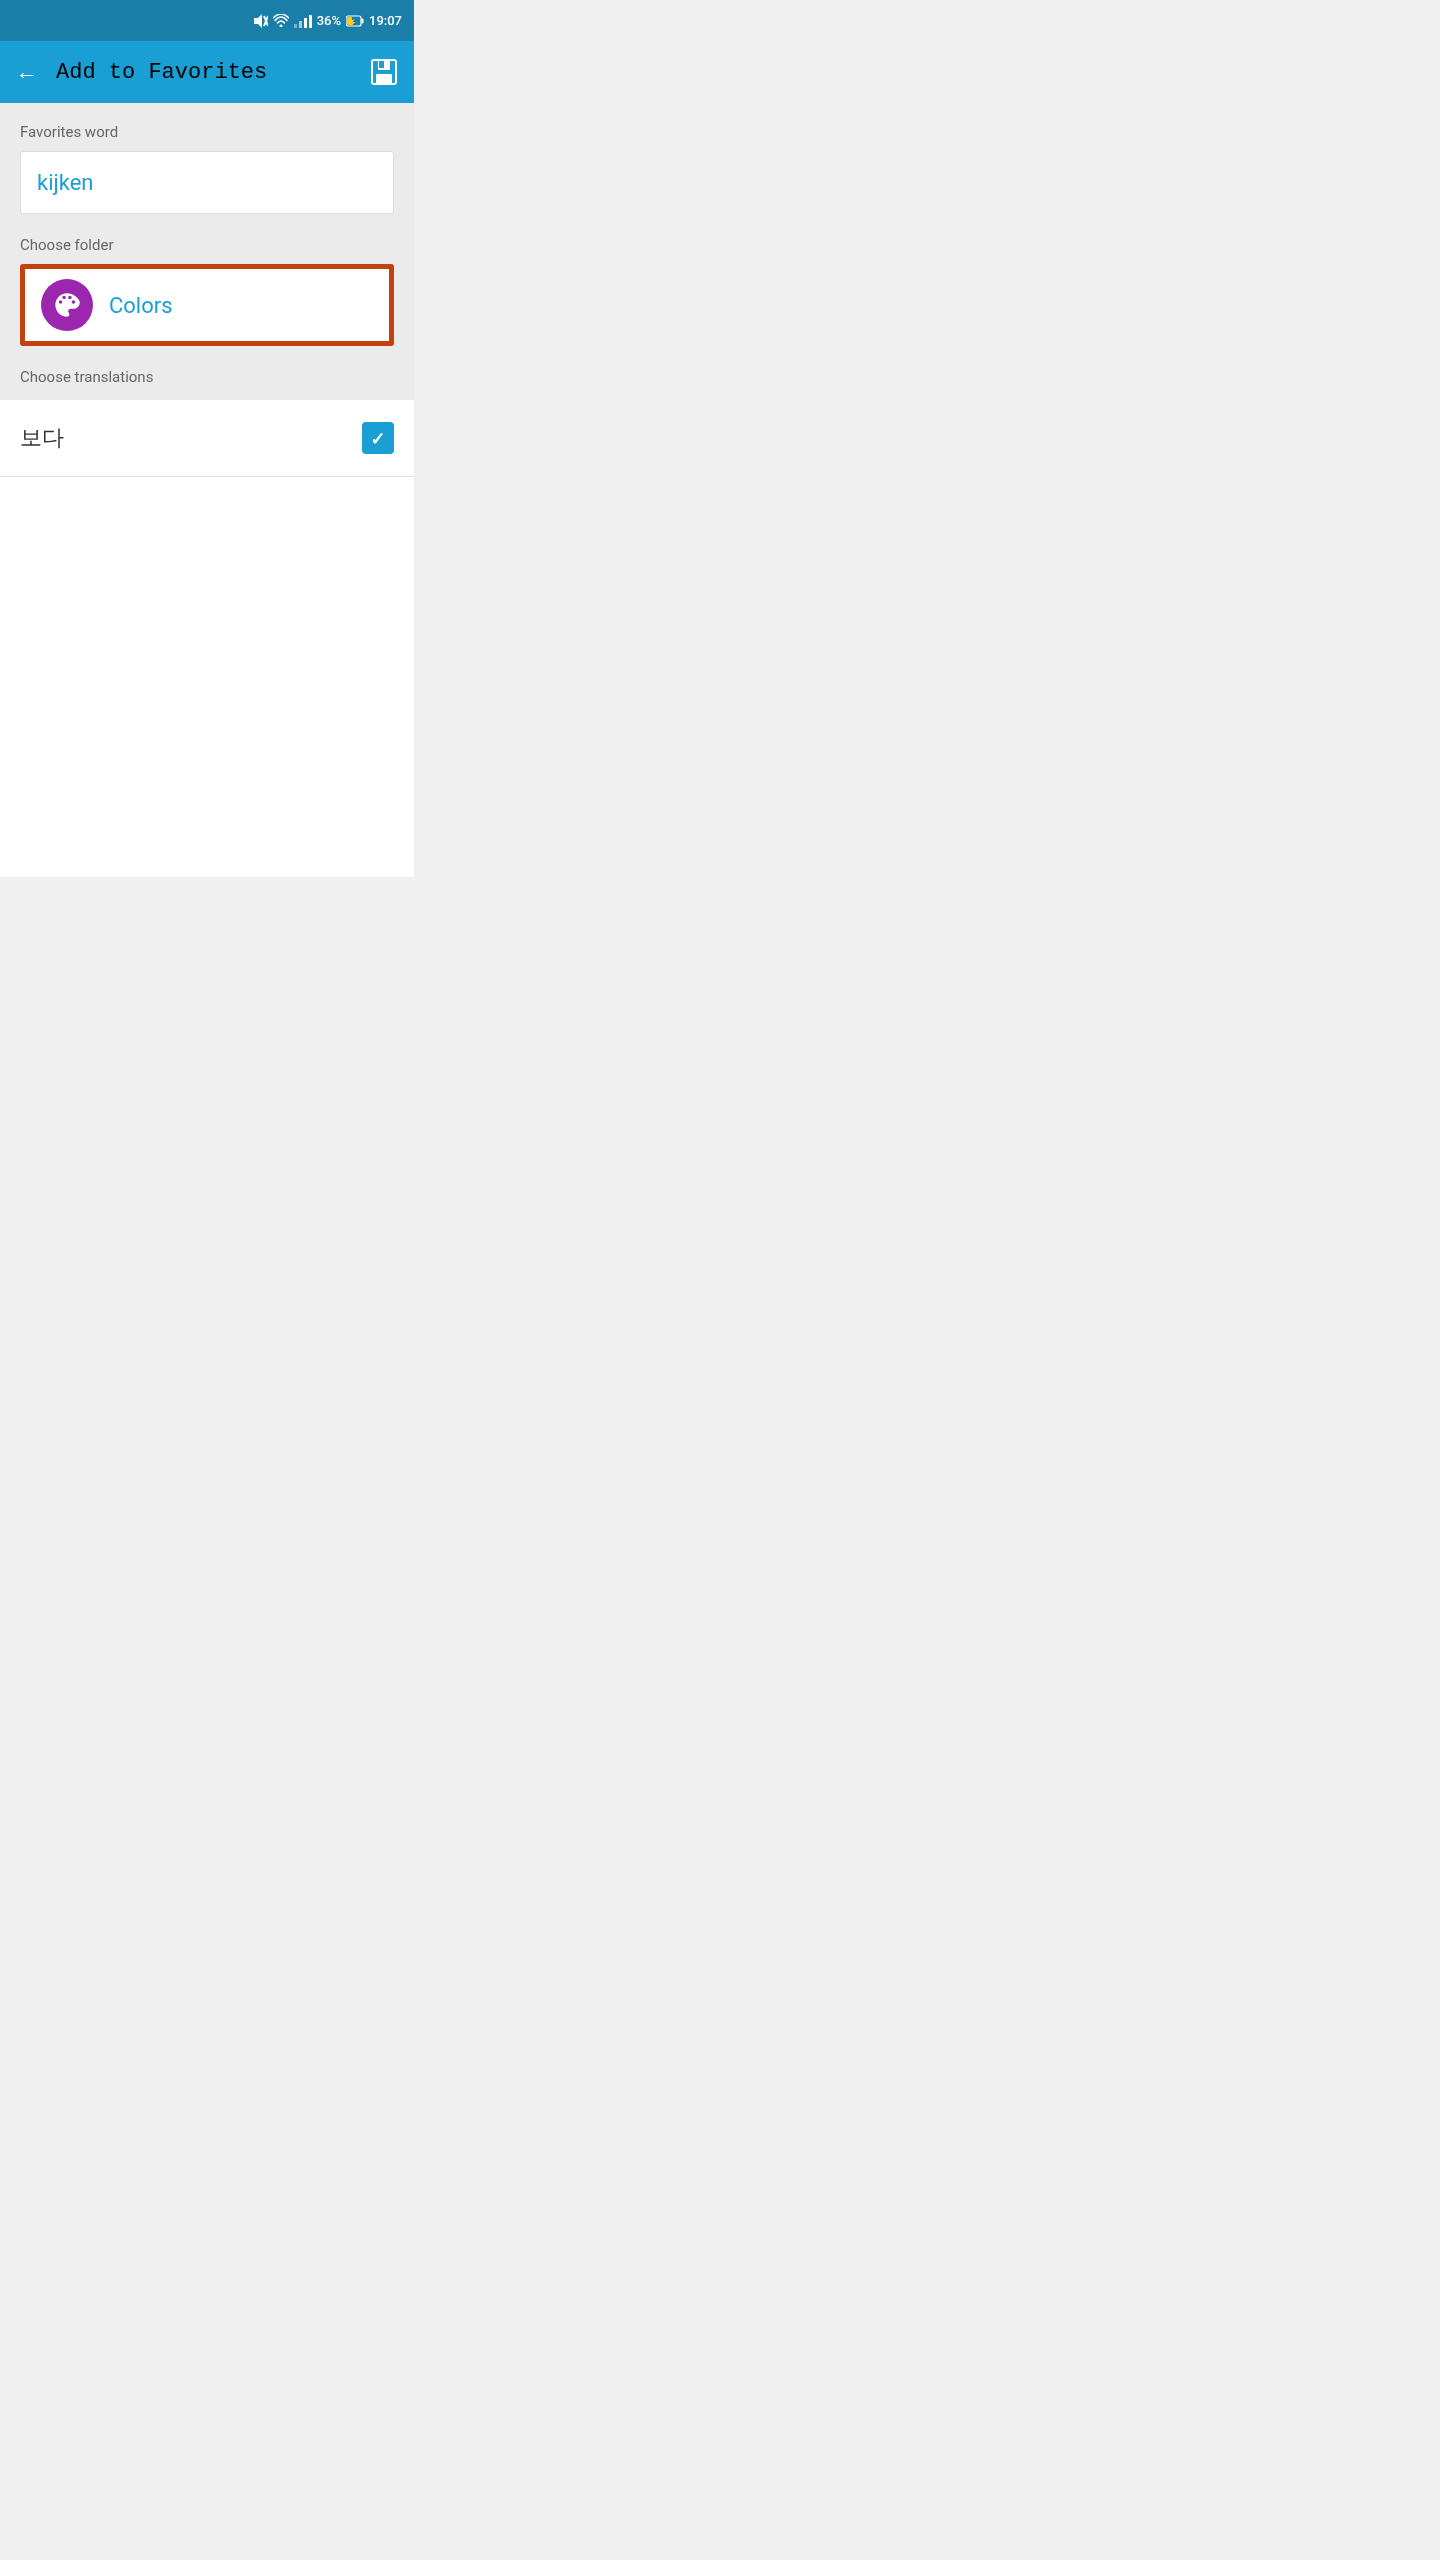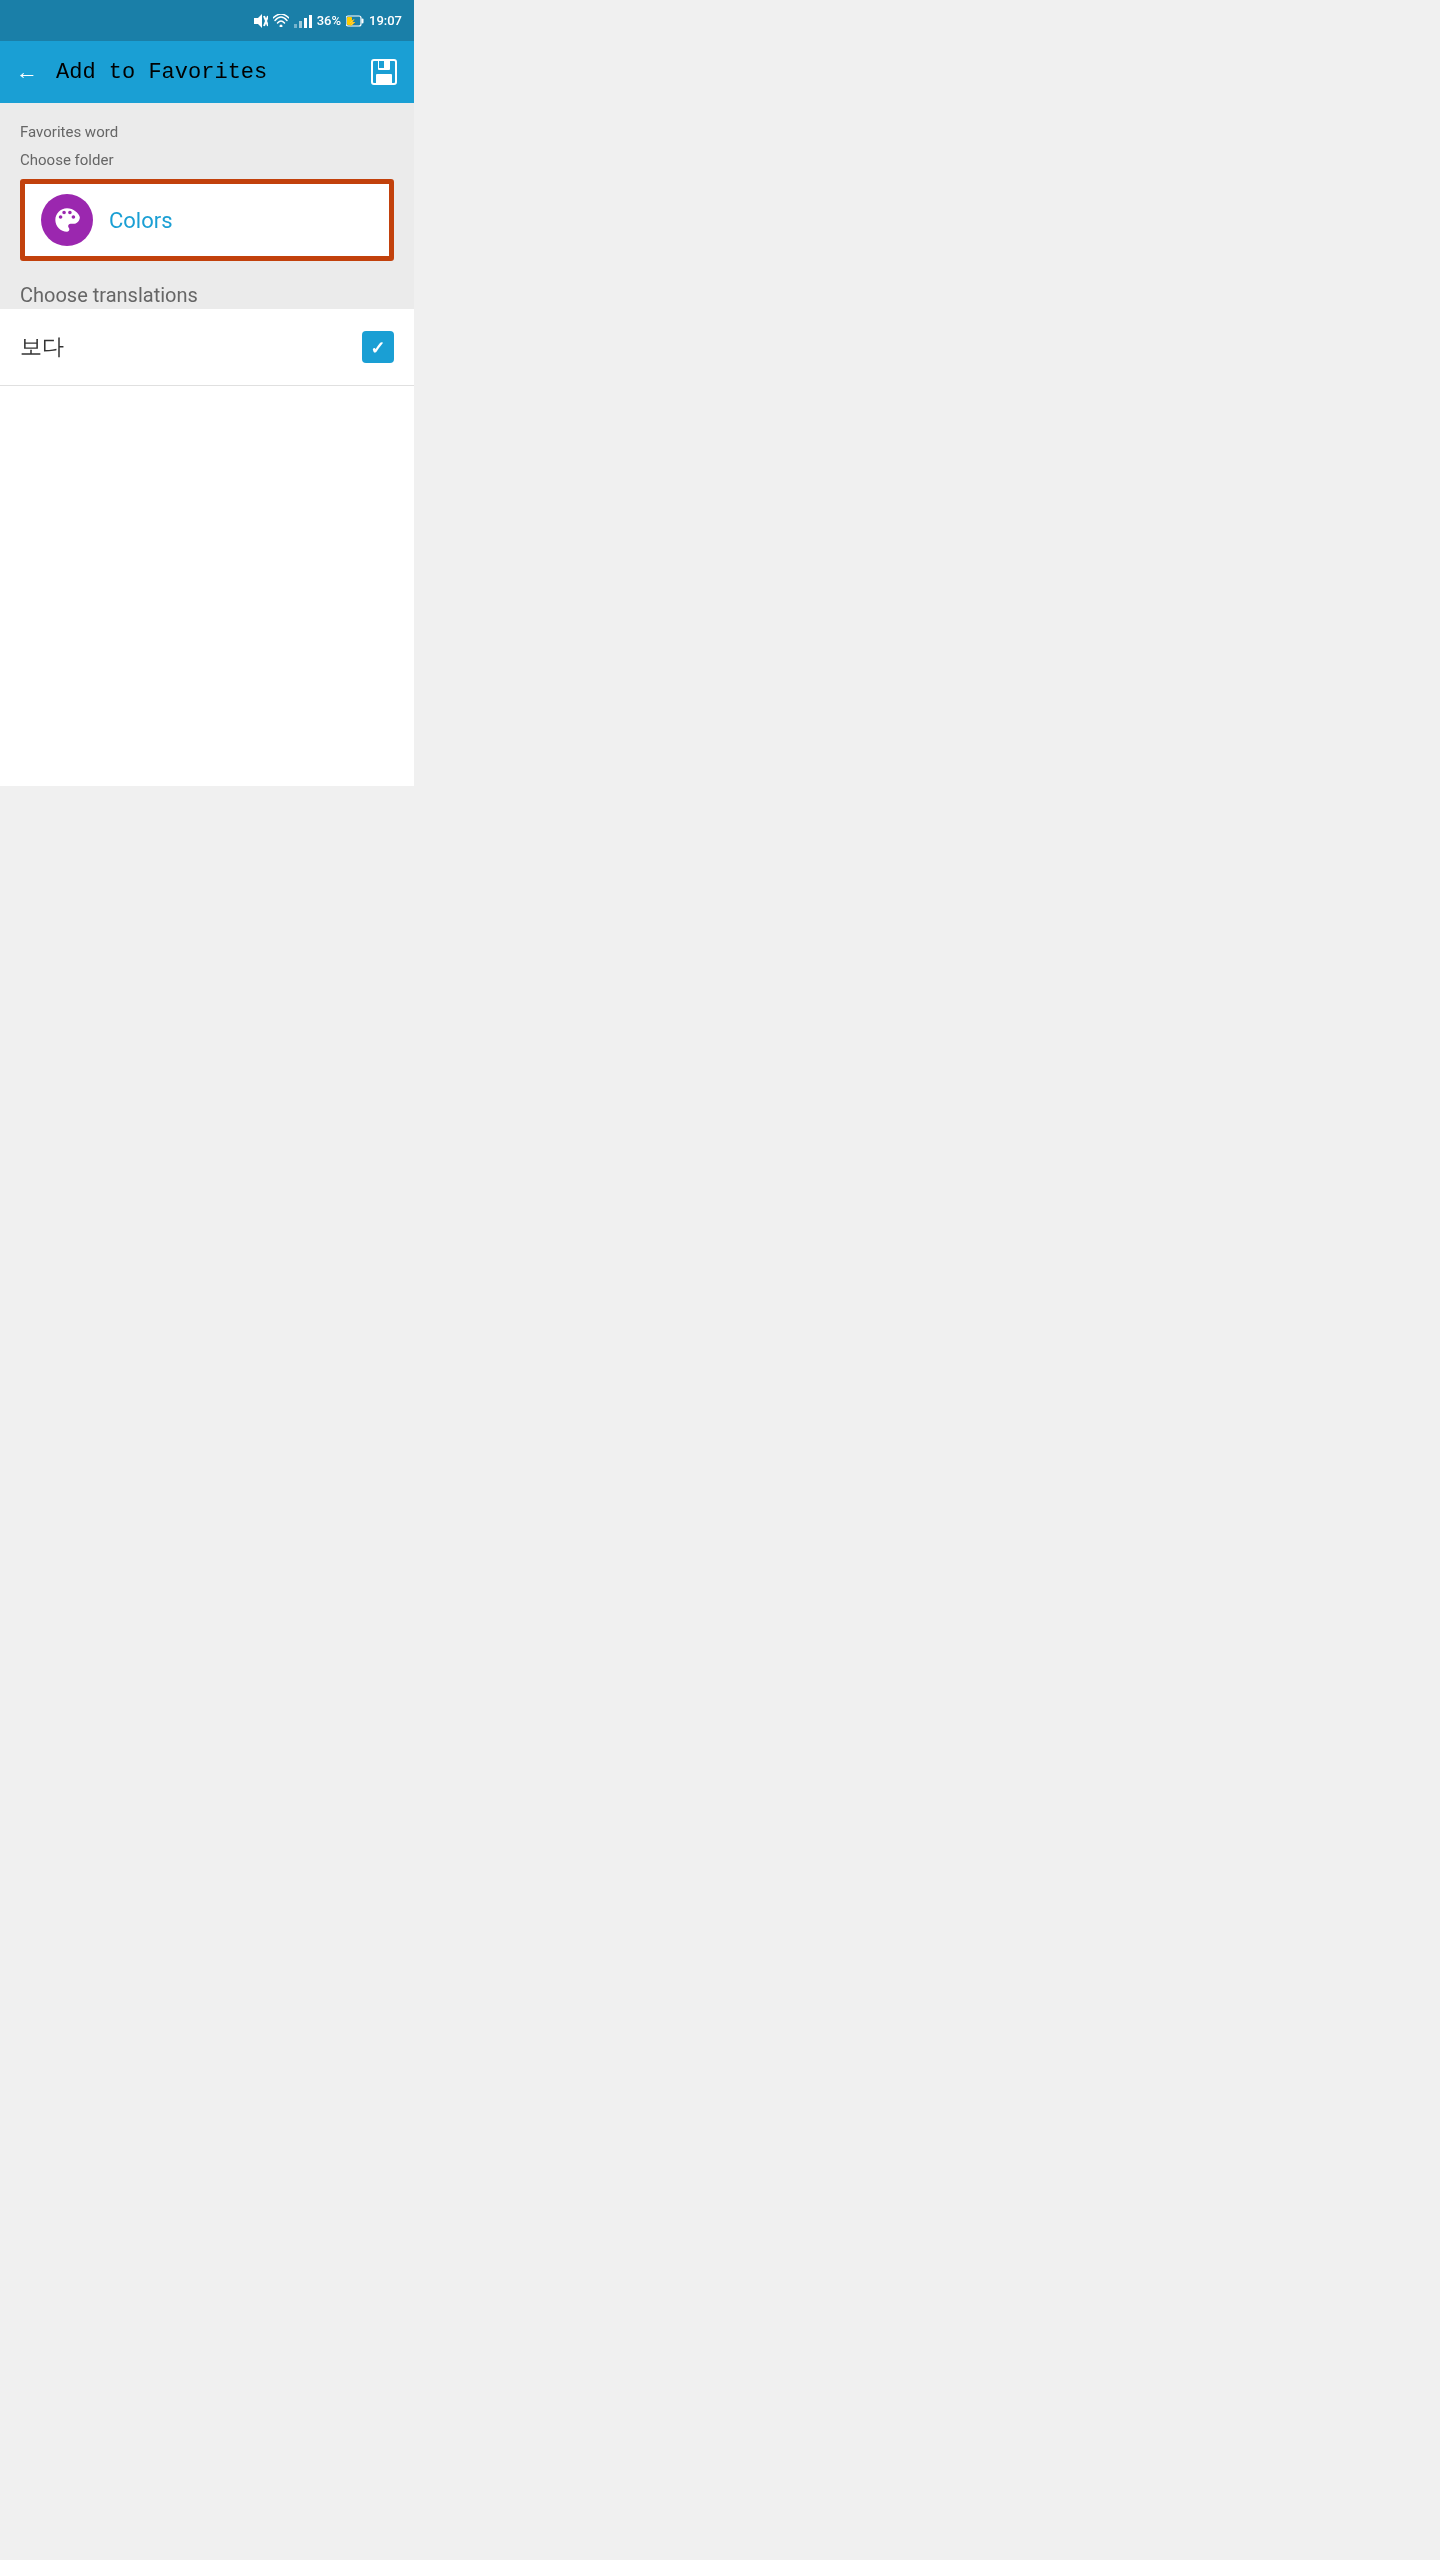--- a/index.html
+++ b/index.html
@@ -117,23 +117,23 @@
     }
 
     .folder-name {
       color: #1a9fd4;
       font-size: 22px;
       font-weight: 400;
     }
 
     .section-label {
       color: #666;
-      font-size: 20px;
+      font-size: 15px;
       margin-bottom: 0;
-      padding-bottom: 2px;
+      padding-bottom: 14px;
     }
 
     
     .translations-list {
       background: white;
     }
 
     .translation-item {
       display: flex;
       align-items: center;
@@ -232,20 +232,23 @@
     <rect x="2" y="2" width="24" height="24" rx="2" fill="none" stroke="white" stroke-width="2"></rect>
     <rect x="8" y="2" width="12" height="10" rx="1" fill="white"></rect>
     <rect x="6" y="16" width="16" height="10" rx="1" fill="white"></rect>
     <rect x="9" y="3" width="5" height="7" rx="0" fill="#1a9fd4"></rect>
   </svg>
 </div>
 
 <div class="content">
 
   <div class="field-label">Favorites word</div>
+  <div class="input-box">
+    <span class="input-word">kijken</span>
+  </div>
 
   <div class="field-label">Choose folder</div>
   <div class="folder-box">
     <div class="folder-icon-circle">
 
       <svg width="28" height="28" viewBox="0 0 24 24" fill="white">
         <path d="M12 2C6.48 2 2 6.48 2 12s4.48 10 10 10c1.1 0 2-.9 2-2 0-.5-.2-1-.5-1.4-.3-.4-.5-.8-.5-1.3 0-1.1.9-2 2-2h2.3c3.1 0 5.7-2.5 5.7-5.7C22 6.14 17.52 2 12 2zm-5.5 9c-.83 0-1.5-.67-1.5-1.5S5.67 8 6.5 8 8 8.67 8 9.5 7.33 11 6.5 11zm3-4C8.67 7 8 6.33 8 5.5S8.67 4 9.5 4s1.5.67 1.5 1.5S10.33 7 9.5 7zm5 0c-.83 0-1.5-.67-1.5-1.5S13.67 4 14.5 4s1.5.67 1.5 1.5S15.33 7 14.5 7zm3 4c-.83 0-1.5-.67-1.5-1.5S16.67 8 17.5 8s1.5.67 1.5 1.5S18.33 11 17.5 11z"></path>
       </svg>
     </div>
     <span class="folder-name">Colors</span>

